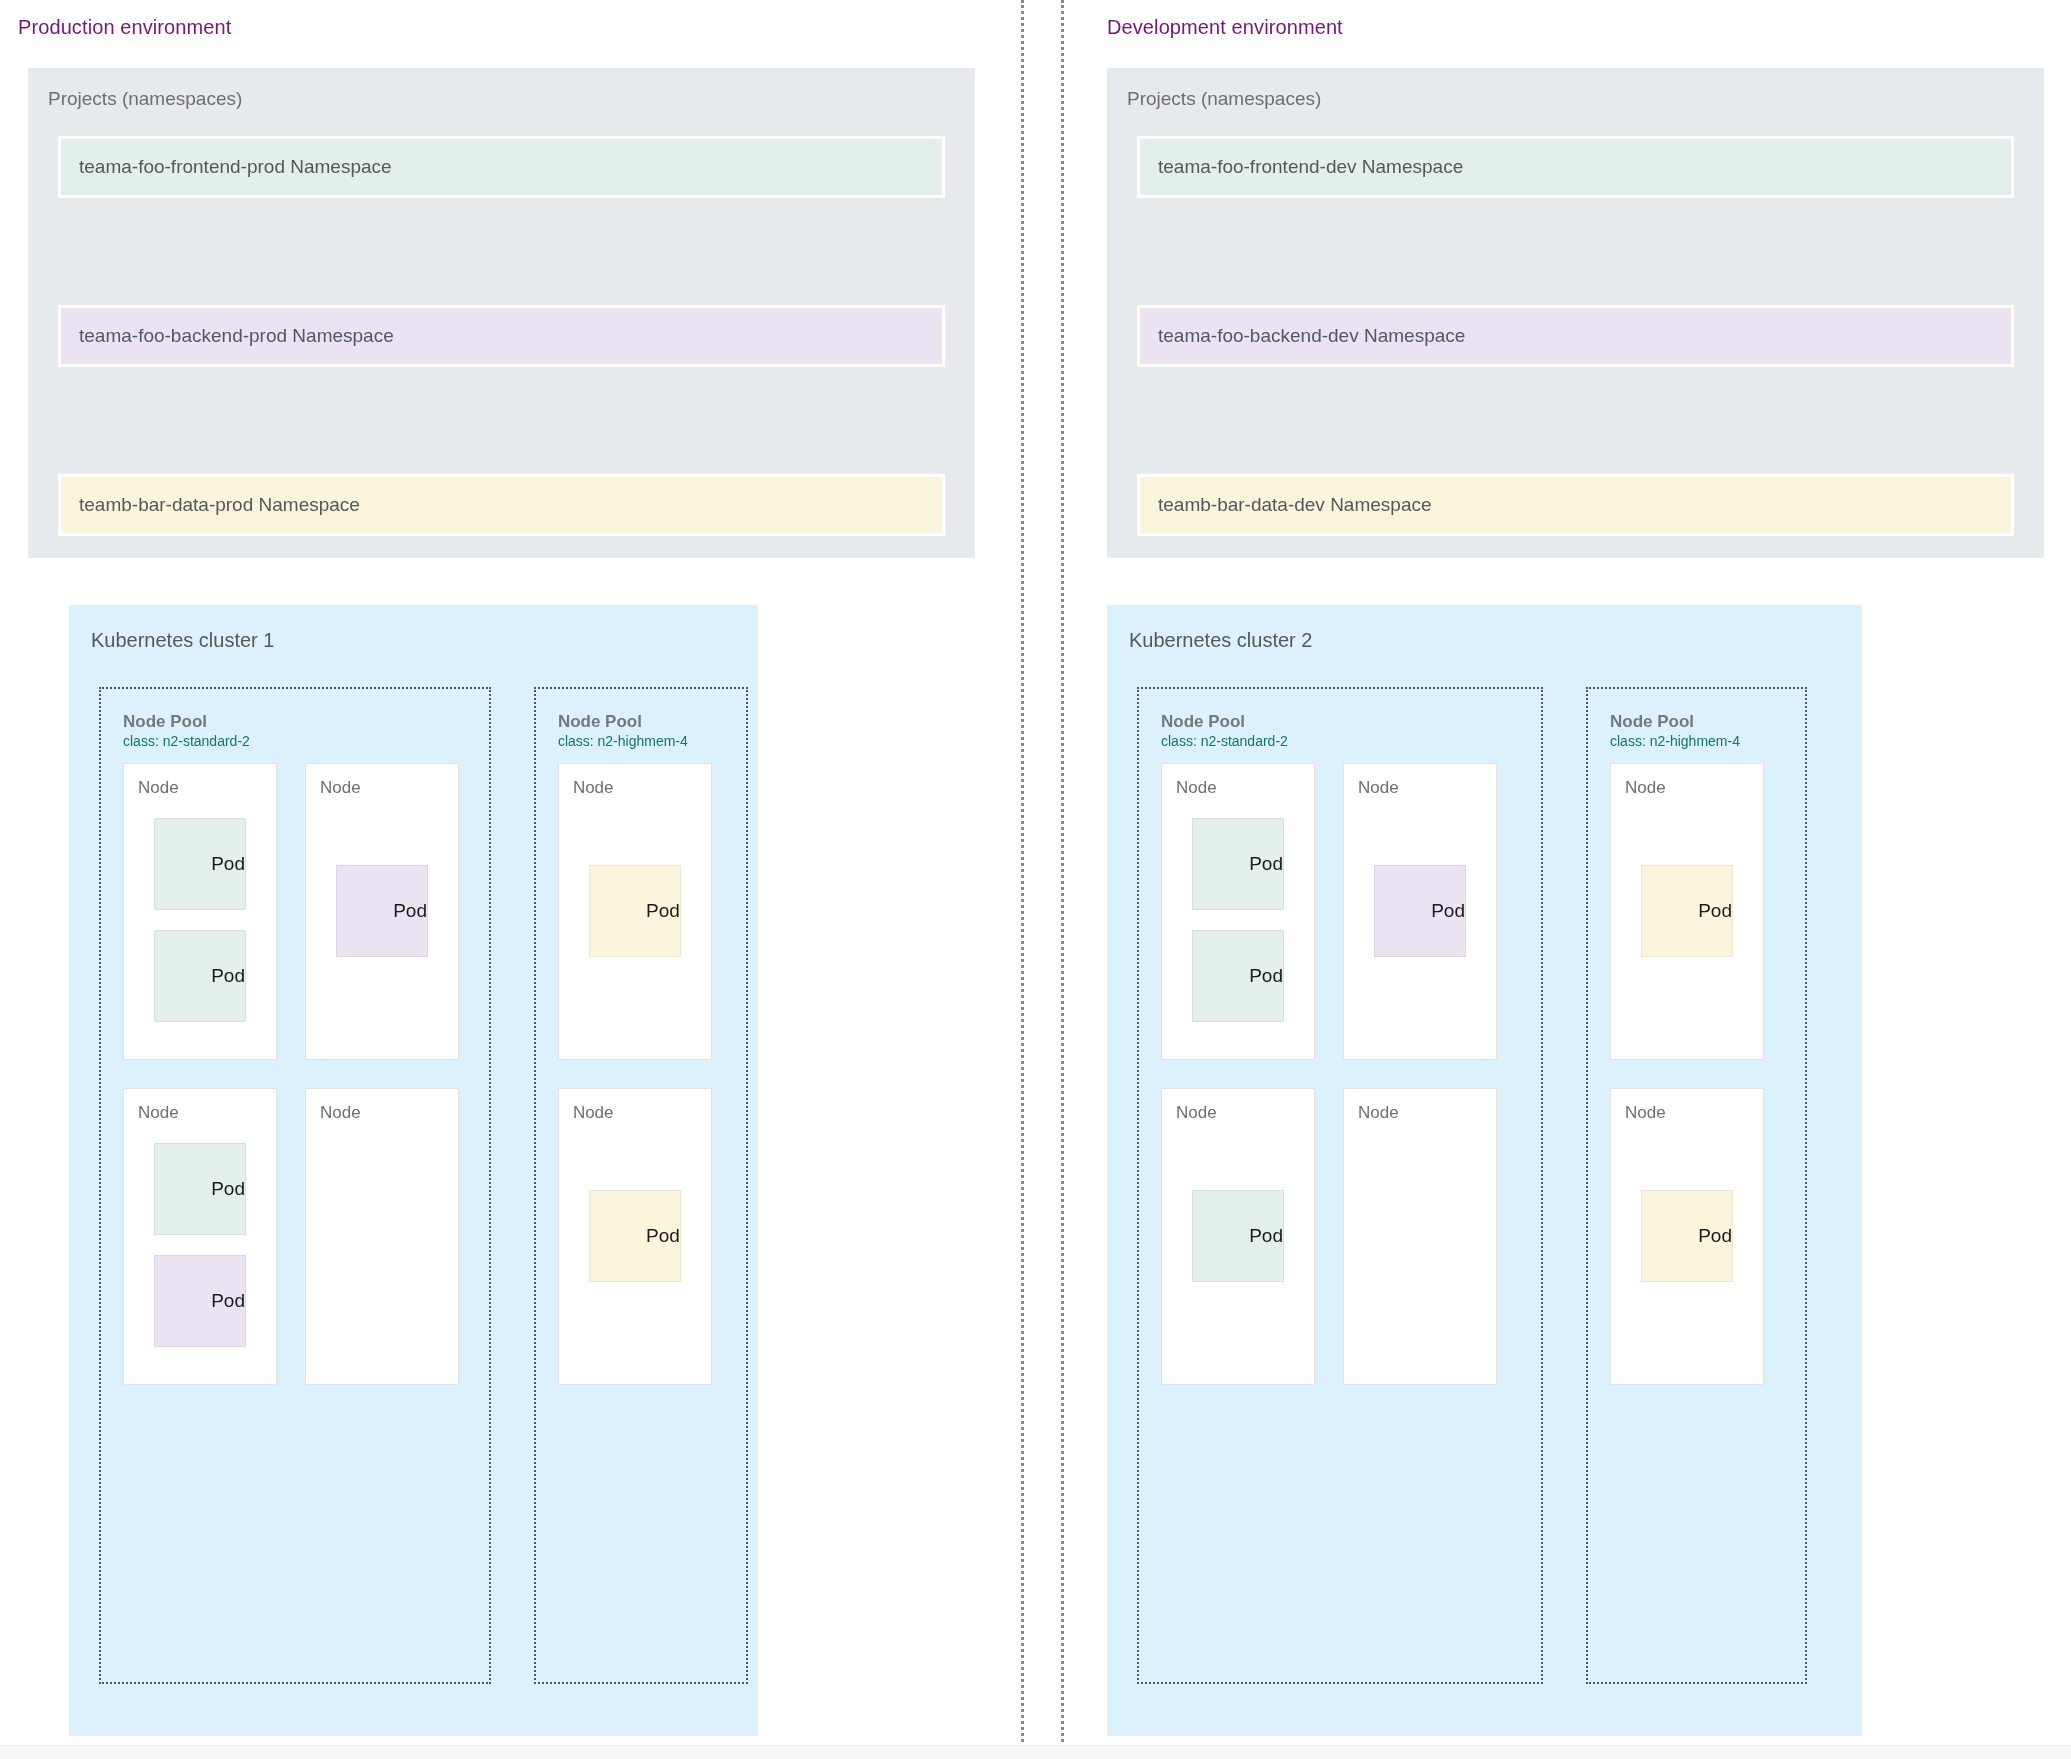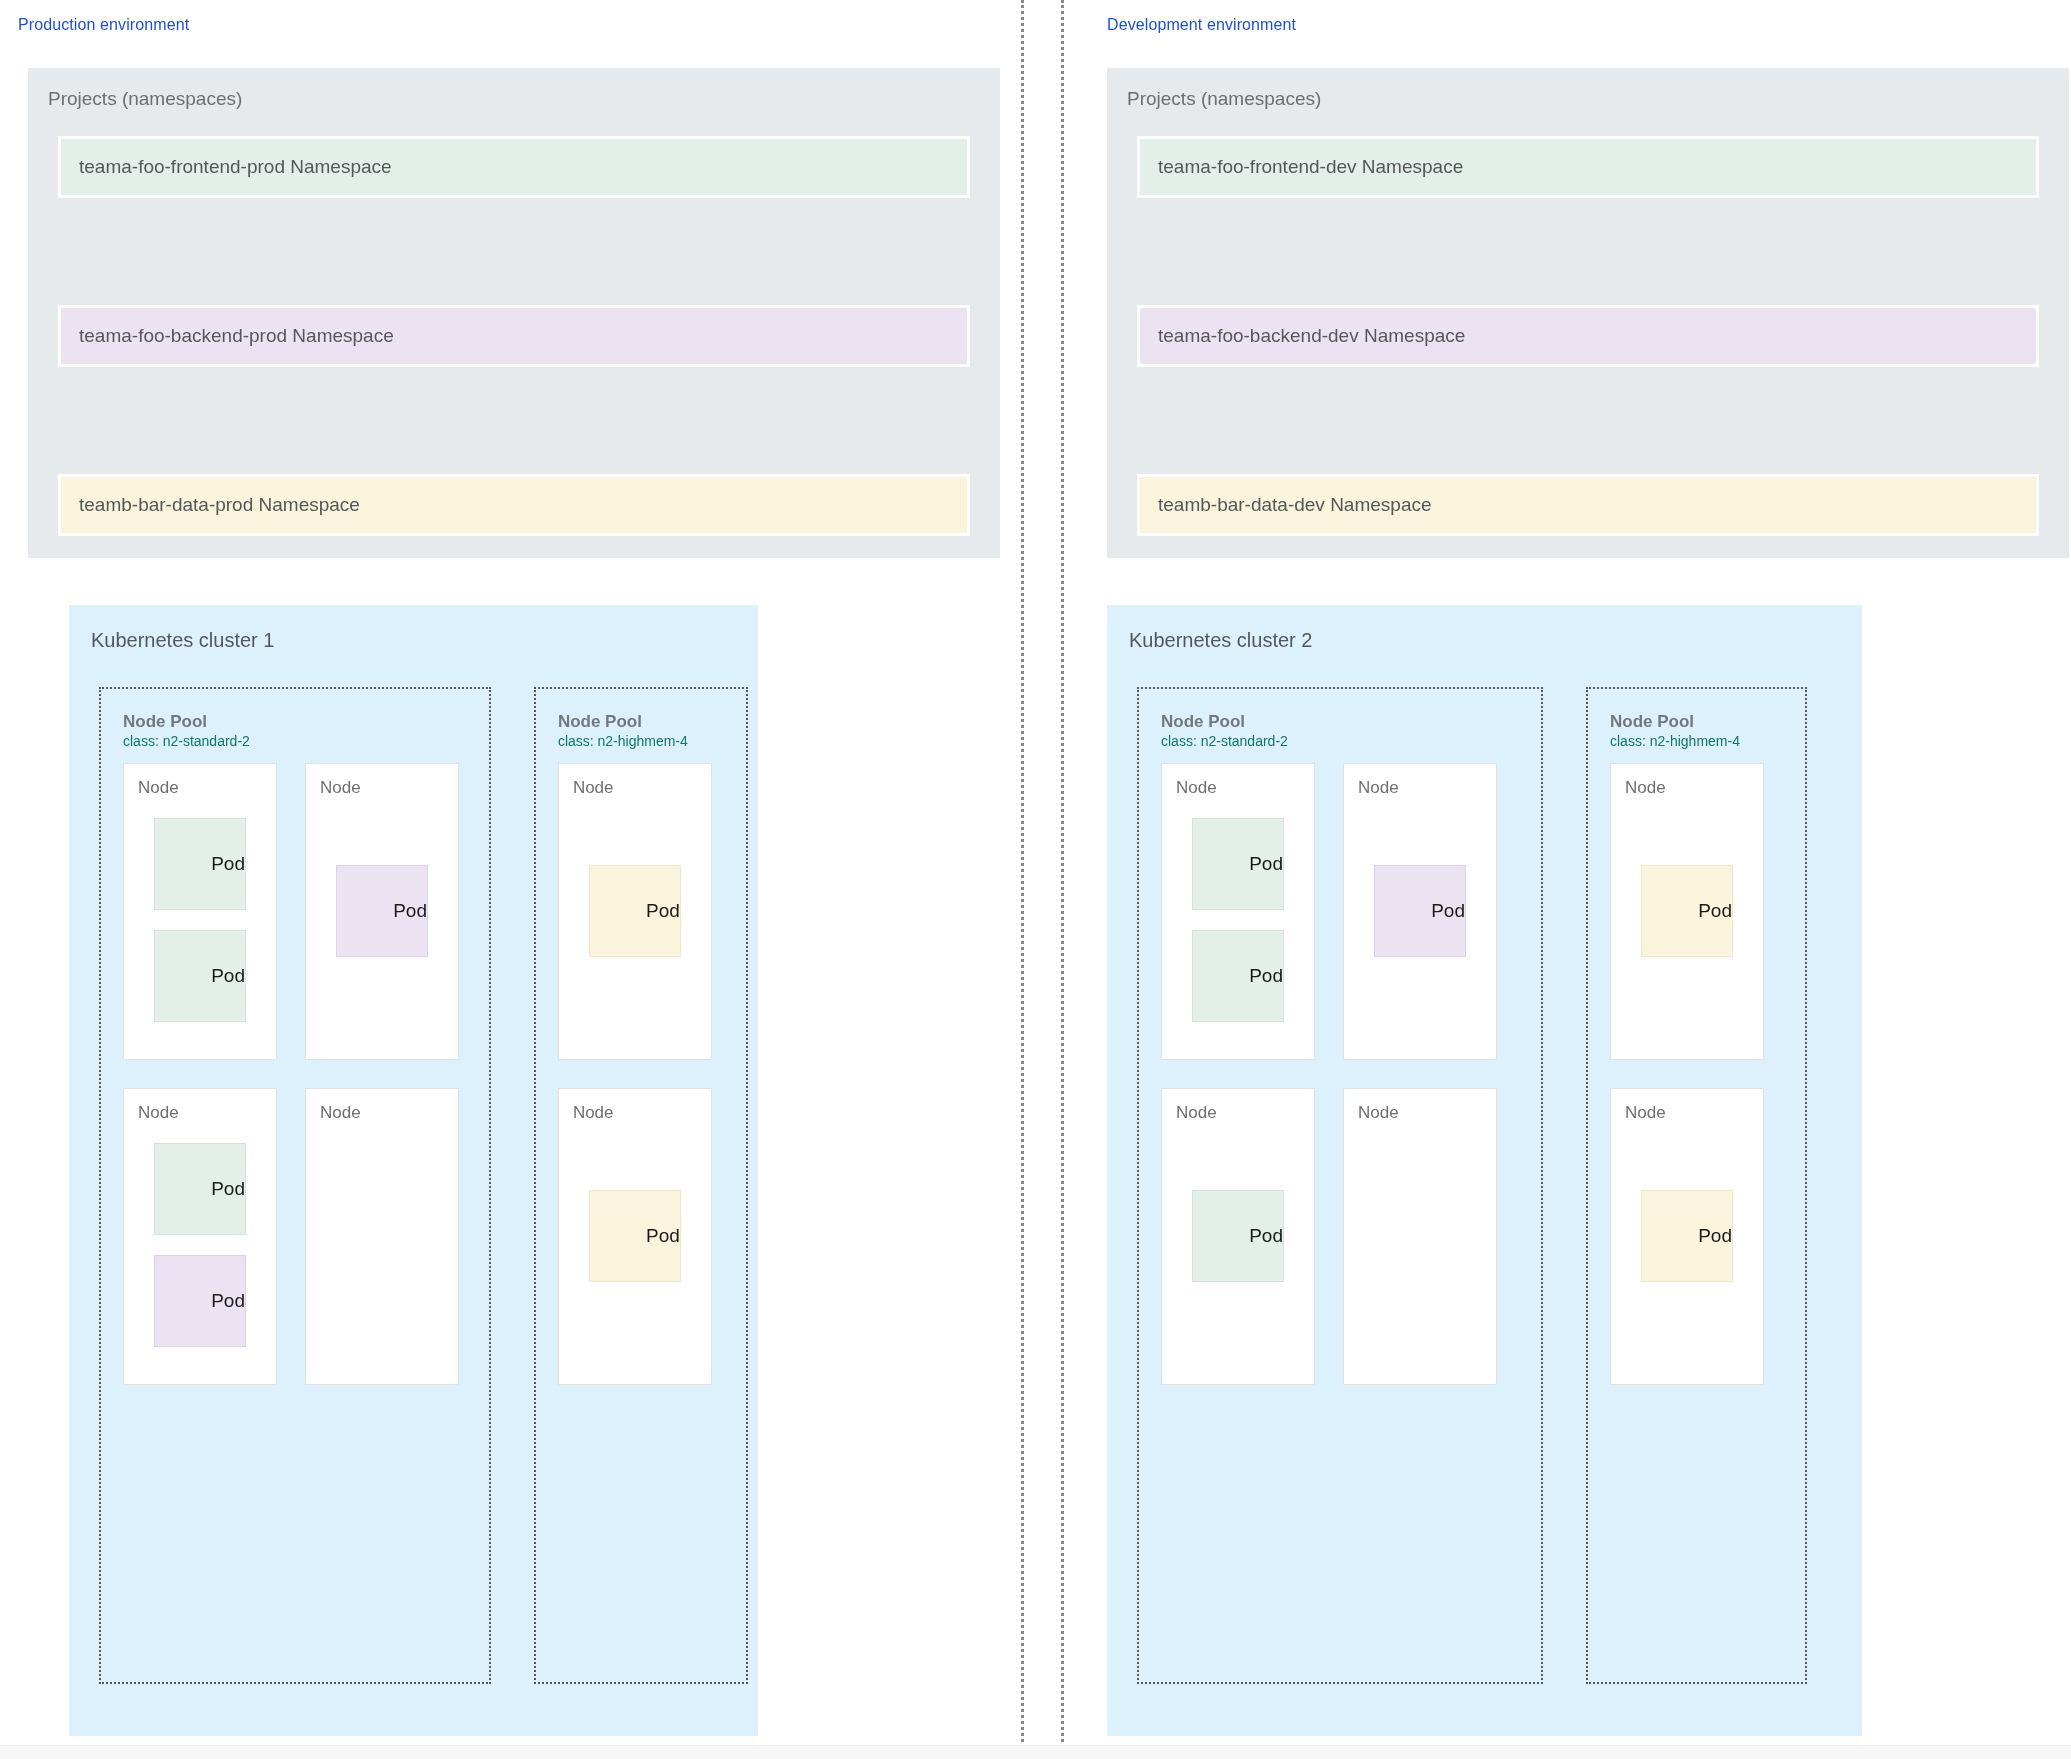--- a/index.html
+++ b/index.html
@@ -52,34 +52,33 @@
     position: absolute;
     top: 0;
     height: 1759px;
   }
   .env-col.left  { left: 0px;    width: 1015px; }
   .env-col.right { left: 1079px; width: 993px;  }
 
   .env-title {
     position: absolute;
     top: 16px;
-    font-size: 16px;
-    color: #1d4ed8;
+    font-size: 20px;
+    color: #701a75;
     letter-spacing: 0.1px;
     white-space: nowrap;
   }
   .env-col.left  .env-title { left: 18px; }
   .env-col.right .env-title { left: 28px; }
 
   
   .projects-panel {
     position: absolute;
     top: 68px;
     background: #e7eaec;
-    padding-left: 25px;
   }
   .env-col.left  .projects-panel { left: 28px; width: 947px; height: 490px; }
   .env-col.right .projects-panel { left: 28px; width: 937px; height: 490px; }
 
   .projects-title {
     position: absolute;
     left: 20px;
     top: 20px;
     font-size: 19px;
     color: #6d6f72;

